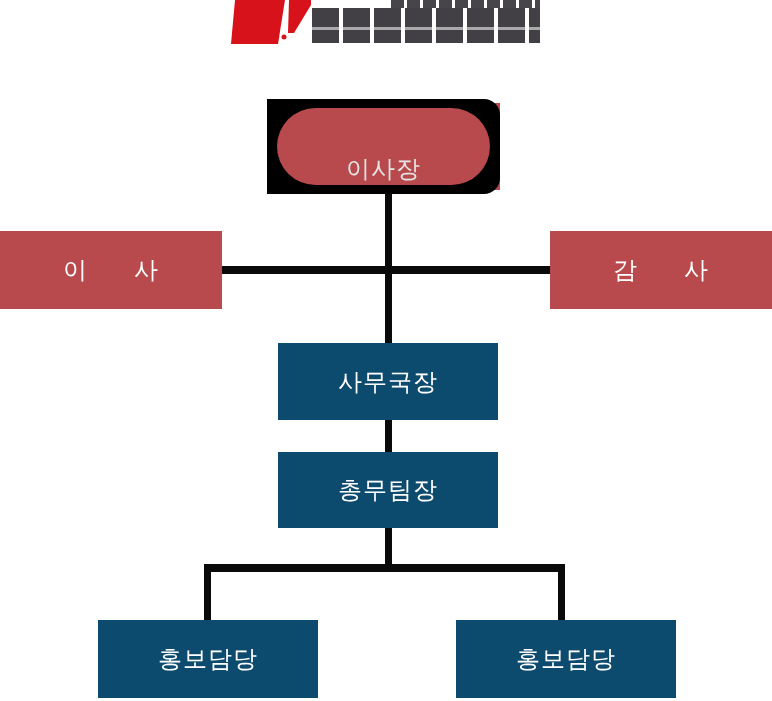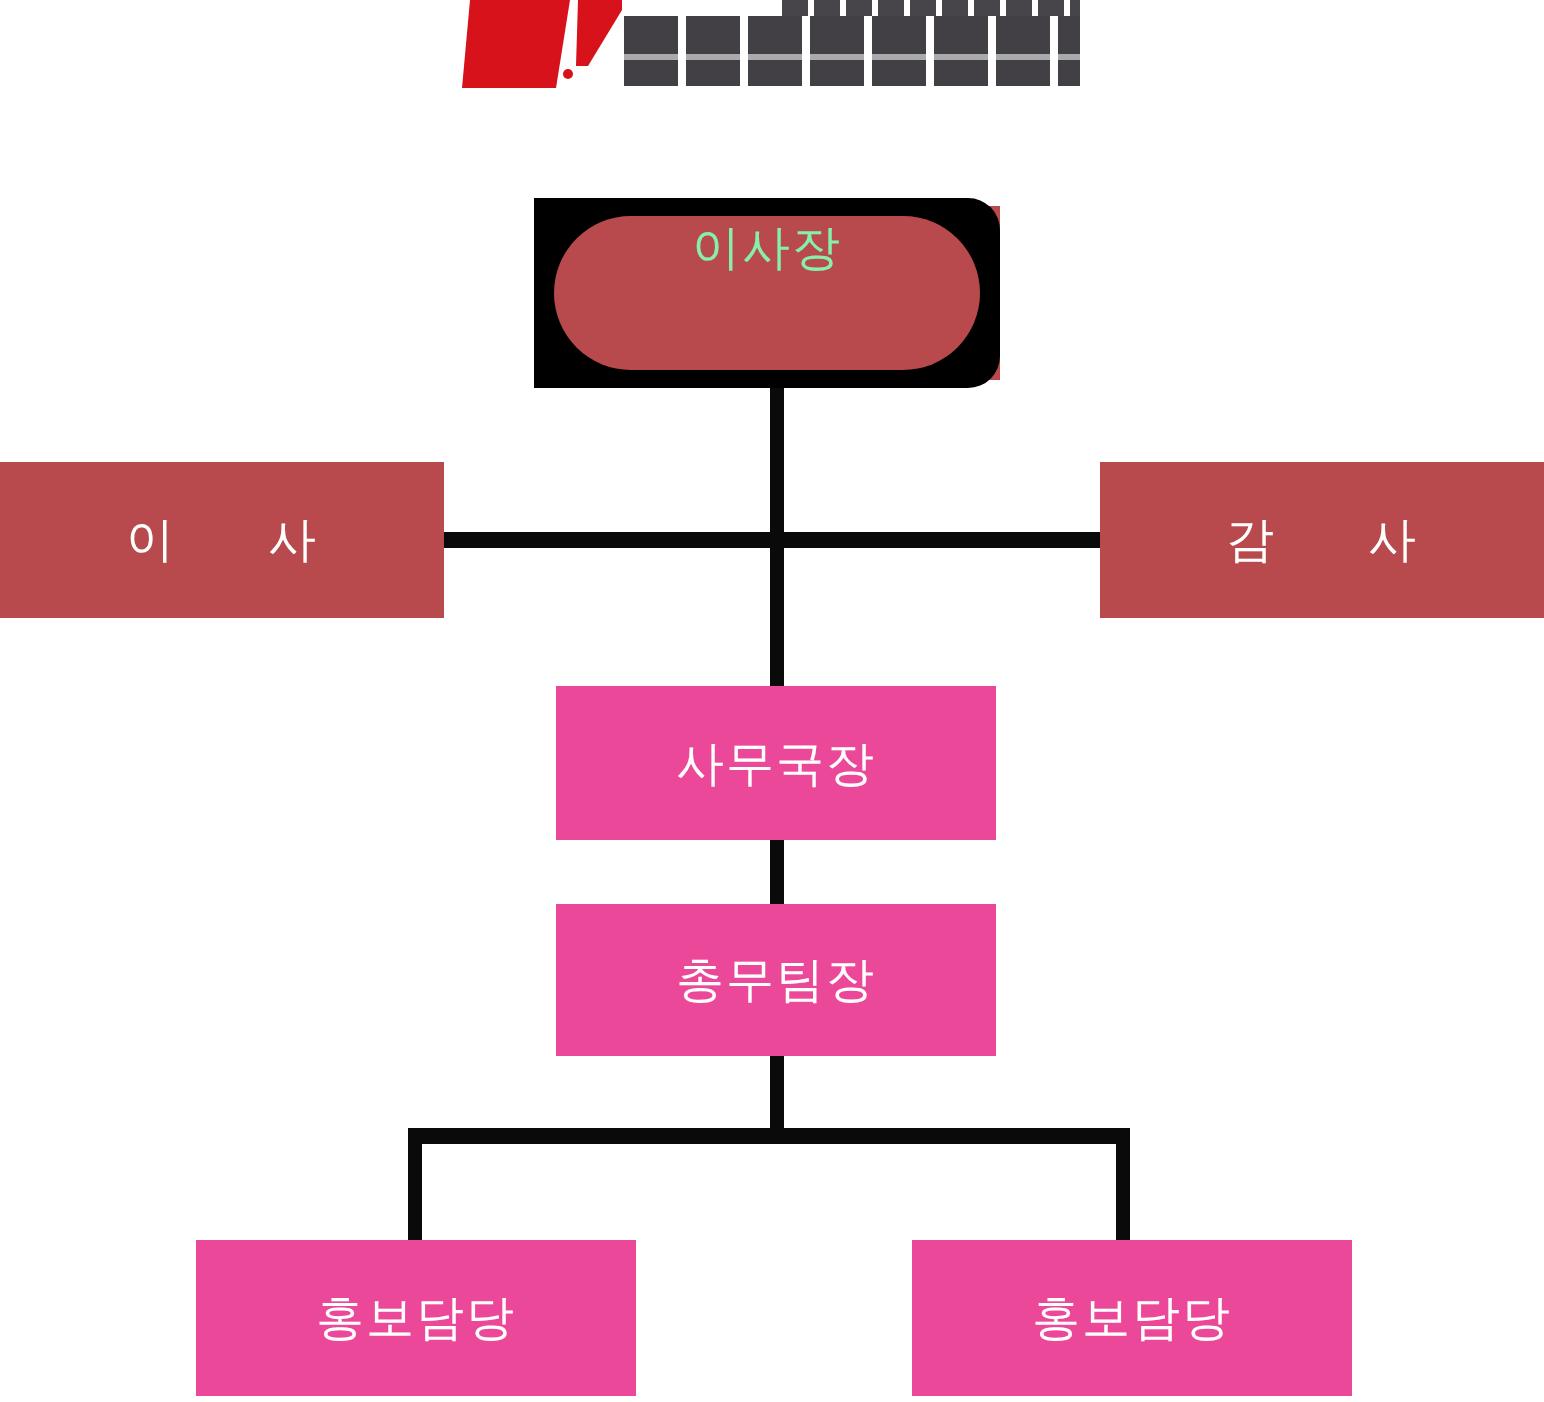--- a/index.html
+++ b/index.html
@@ -18,30 +18,30 @@
     background-image:
       linear-gradient(180deg,rgba(0,0,0,0) 0 19px,rgba(255,255,255,.55) 19px 22px,rgba(0,0,0,0) 22px),
       repeating-linear-gradient(90deg,#424044 0 27px,#ffffff 27px 31px);
   }
   
   .chairman{position:absolute;left:267px;top:99px;width:233px;height:95px;}
   .ch-back{position:absolute;left:10px;top:4px;width:223px;height:87px;background:#b84a4d;}
   .ch-frame{position:absolute;left:0;top:0;right:0;bottom:0;background:#000000;border-radius:0 16px 16px 0;}
   .ch-pill{
     position:absolute;left:10px;top:9px;width:213px;height:77px;border-radius:39px;
-    background:#b84a4d;display:flex;align-items:flex-start;justify-content:center;
-    color:#86efac;font-size:24px;letter-spacing:1px;
+    background:#b84a4d;display:flex;align-items:flex-end;justify-content:center;
+    color:#e5e5e5;font-size:24px;letter-spacing:1px;
   }
   
   .node{
     position:absolute;display:flex;align-items:center;justify-content:center;
     color:#ffffff;font-size:24px;letter-spacing:1px;white-space:pre;
   }
   .red{background:#b84a4d;}
-  .green{background:#ec4899;}
+  .green{background:#0c4a6e;}
   
   .line{position:absolute;background:#0a0a0a;}
 </style>
 </head>
 <body>
 
 <div class="stage">
 
   <svg class="logo-mark" viewBox="0 0 80 44">
     <polygon points="4,0 54,0 47,44 0,44" fill="#d8121b"></polygon>

